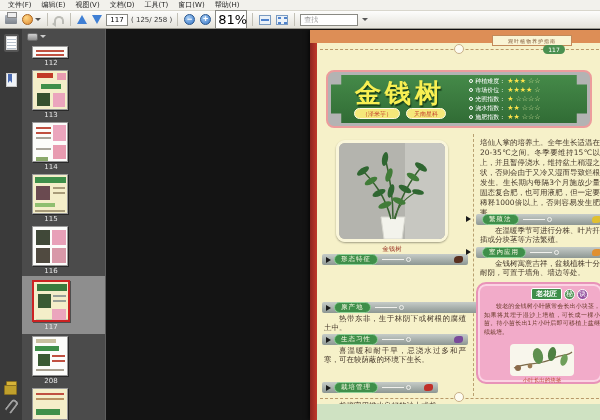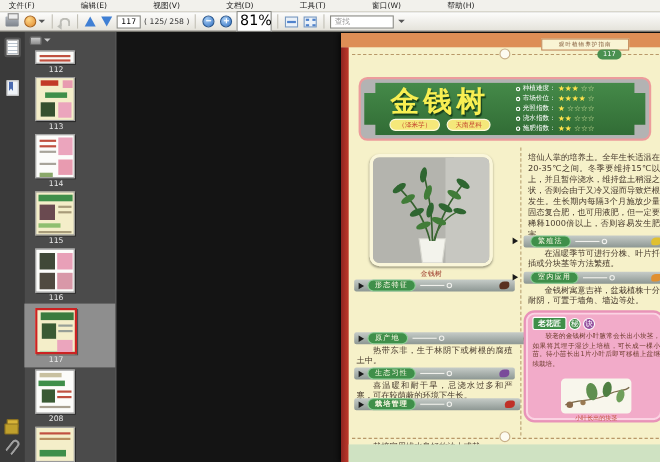--- a/index.html
+++ b/index.html
@@ -1,20 +1,20 @@
 <!DOCTYPE html>
 <html><head>
 <meta charset="utf-8">
 <style>
   html,body{margin:0;padding:0;}
   body{width:600px;height:420px;overflow:hidden;font-family:"DejaVu Sans","Liberation Sans",sans-serif;background:#1a1a1a;position:relative;}
   *{box-sizing:border-box;}
 
   
-  .menubar{height:11px;background:#f2f1ec;border-bottom:1px solid #d8d6cc;display:flex;align-items:center;padding-left:3px;gap:32px;}
+  .menubar{height:11px;background:#f2f1ec;border-bottom:1px solid #d8d6cc;display:flex;align-items:center;padding-left:3px;}
   .mi{font-size:7px;color:#222;padding:0 5px;line-height:10px;cursor:default;}
 
   
   .toolbar{height:18px;background:linear-gradient(#fdfdfc,#e4e2da);border-bottom:1px solid #9a9890;display:flex;align-items:center;padding:0 4px;gap:3px;}
   .tb{border:none;background:transparent;padding:1px;display:flex;align-items:center;gap:1px;height:15px;}
   .sep{width:1px;height:13px;background:#c2c0b6;margin:0 2px;}
   .caret{width:0;height:0;border-left:3px solid transparent;border-right:3px solid transparent;border-top:3px solid #555;margin-left:1px;}
   .ic-printer{width:12px;height:9px;background:linear-gradient(#aeb4bc,#7e848c);border-radius:1px;position:relative;}
   .ic-printer::before{content:"";position:absolute;left:2px;top:-3px;width:8px;height:4px;background:#eee;border:1px solid #888;}
   .ic-export{width:11px;height:11px;border-radius:50%;background:radial-gradient(circle at 35% 30%,#ffd887,#e08a30);border:1px solid #a8641e;}
@@ -99,21 +99,21 @@
   .oval{background:#3f8f4a;border:1px solid #8fd098;border-radius:7px;color:#fffbe8;font-size:6.5px;padding:0 6px;letter-spacing:1px;line-height:9px;white-space:nowrap;}
   .secline{height:1px;background:#f0f0ec;width:22px;margin-left:4px;}
   .seccirc{width:5px;height:5px;border:1px solid #f0f0ec;border-radius:50%;margin-left:2px;}
   .sicon{width:9px;height:7px;border-radius:50% 2px 50% 2px;margin-left:auto;margin-right:5px;flex:none;}
   .para{position:absolute;font-size:7.5px;line-height:9px;color:#46392c;text-align:justify;text-indent:15px;}
   .para-r{line-height:10px;}
   .strip-green{position:absolute;left:7px;top:374px;width:289px;height:16px;background:#cfe2c2;}
 
   .tipbox{position:absolute;left:166px;top:252px;width:128px;height:102px;background:#f2abc9;border:2px solid #e893b8;border-radius:10px;box-shadow:inset 0 0 0 2px #fbd3e3;}
   .tiphead{position:absolute;left:6px;top:4px;display:flex;align-items:center;gap:2px;}
-  .tipbrand{background:#3f8f4a;border:1px solid #fff;border-radius:2px;color:#fff;font-size:7px;font-weight:bold;padding:0 4px;line-height:10px;}
+  .tipbrand{background:#3f8f4a;border:1px solid #fff;border-radius:2px;color:#fff;font-size:7px;font-weight:bold;padding:0 4px;line-height:10px;margin-left:47px;}
   .tipball{width:11px;height:11px;border-radius:50%;color:#fff;font-size:7px;display:flex;align-items:center;justify-content:center;border:1px solid #fff;}
   .ball-a{background:#4a9050;} .ball-b{background:#95519f;}
   .tiptext{position:absolute;left:6px;top:18px;width:116px;font-size:6px;line-height:8.5px;color:#6b3a2a;text-align:justify;text-indent:12px;}
   .tipillus{position:absolute;left:32px;top:60px;width:64px;height:32px;background:#f8f6ec;border-radius:4px;overflow:hidden;}
   .tipcap{position:absolute;left:0;top:93px;width:128px;text-align:center;font-size:5.5px;color:#c0503a;}
 </style>
 </head>
 <body>
 
 <div class="menubar">
@@ -326,21 +326,21 @@
 
       <div class="sec" style="left:12px;top:304px;width:146px;">
         <span class="tri-r"></span>
         <span class="oval">生态习性</span>
         <span class="secline"></span>
           <span class="seccirc"></span>
         <span class="sicon" style="background:#7a4a9a;"></span>
       </div>
       <div class="para" style="left:14px;top:316px;width:142px;">喜温暖和耐干旱，忌浇水过多和严寒，可在较荫蔽的环境下生长。</div>
 
-      <div class="sec" style="left:12px;top:332px;width:151px;font-weight:bold;">
+      <div class="sec" style="left:12px;top:352px;width:116px;">
         <span class="tri-r"></span>
         <span class="oval">栽培管理</span>
         <span class="secline"></span>
           <span class="seccirc"></span>
         <span class="sicon" style="background:#c03028;"></span>
       </div>
       <div class="para" style="left:14px;top:348px;width:142px;margin-top:23px;">栽培宜用排水良好的沙土或栽</div>
 
       <div class="para para-r" style="left:170px;top:108px;width:120px;text-indent:0;">培仙人掌的培养土。全年生长适温在20-35℃之间。冬季要维持15℃以上，并且暂停浇水，维持盆土稍湿之状，否则会由于又冷又湿而导致烂根发生。生长期内每隔3个月施放少量固态复合肥，也可用液肥，但一定要稀释1000倍以上，否则容易发生肥害。</div>
 

